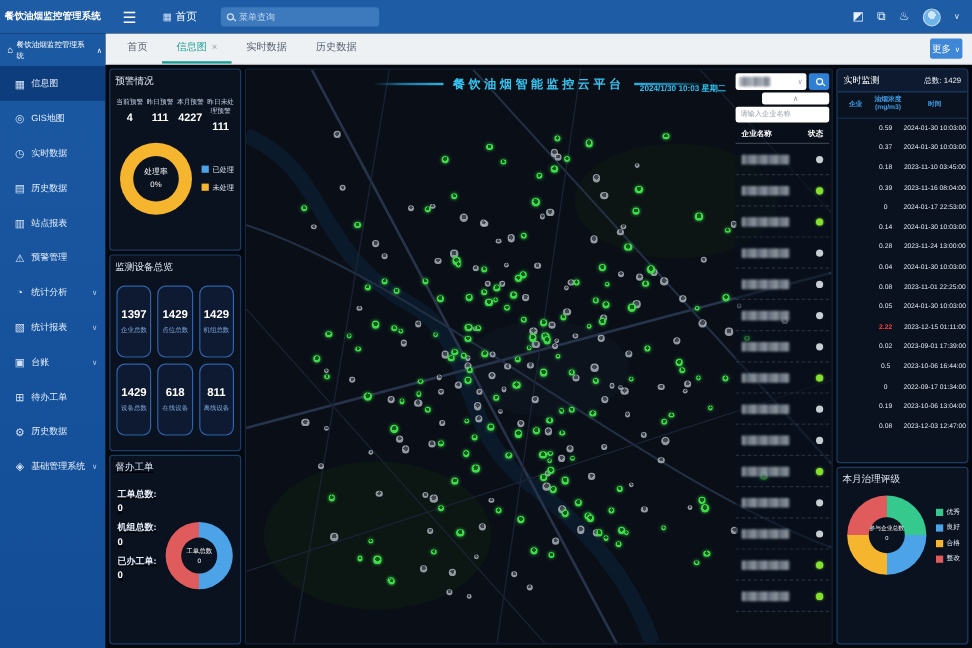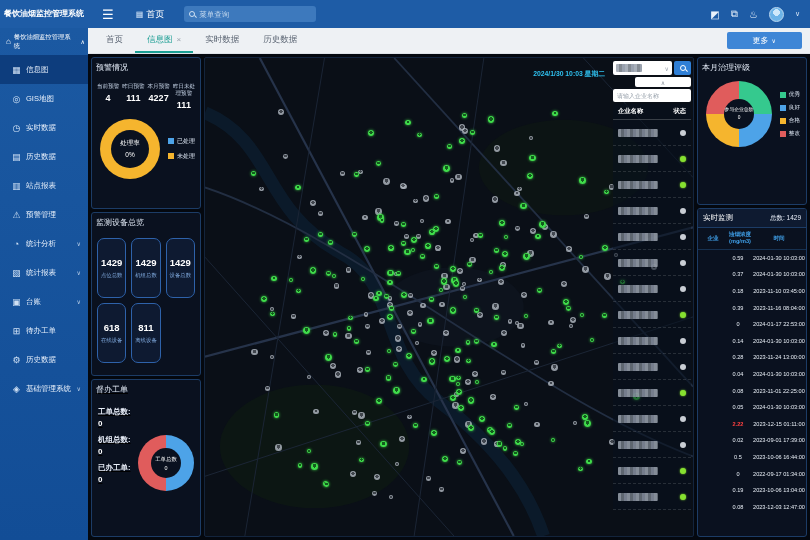--- a/index.html
+++ b/index.html
@@ -35,21 +35,21 @@
   .side-item .icon { width:11px; text-align:center; font-size:9px; margin:0 4px 0 11px; color:#cfe0f4; }
   .side-item.active { background:#0d3d7d; }
   .side-item .caret { margin-left:auto; margin-right:7px; font-size:6px; color:#b9cfe8; }
 
   .content { flex:1; display:flex; flex-direction:column; min-width:0; }
   .tabbar { height:26px; flex:0 0 26px; background:#eef1f4; display:flex; align-items:center; padding-left:6px; border-bottom:1px solid #dfe3e8; }
   .tab { height:100%; display:flex; align-items:center; gap:4px; padding:0 12px; font-size:8.5px; color:#5a6472; cursor:pointer; border-bottom:2px solid transparent; }
   .tab.active { color:#1b9e93; border-bottom-color:#1b9e93; }
   .tab .x { font-size:8px; color:#98a2ad; }
   .more-btn { margin-left:auto; margin-right:8px; background:#3e86d6; color:#fff; font-size:8px;
-    padding:3px 26px; border-radius:2px; display:flex; align-items:center; gap:3px; cursor:pointer; }
+    padding:3px 2px; border-radius:2px; display:flex; align-items:center; gap:3px; cursor:pointer; }
 
   .main { flex:1; display:flex; gap:3px; padding:3px; background:#04080f; min-height:0; }
 
   
   .panel { background:#0a111f; border:1px solid #1c3c66; border-radius:3px; padding:4px; position:relative; overflow:hidden; }
   .panel-title { font-size:8px; color:#e2eaf6; }
 
   .left-col { width:110px; flex:0 0 110px; display:flex; flex-direction:column; gap:3px; }
   .p-alarm { height:152px; }
   .alarm-stats { display:grid; grid-template-columns:repeat(4,1fr); gap:1px; margin-top:10px; text-align:center; }
@@ -326,20 +326,24 @@
                     <span>未处理</span>
                   </div>
                 </div>
             </div>
           </div>
 
           <div class="panel p-devices">
             <div class="panel-title">监测设备总览</div>
             <div class="dev-grid">
 
+                <div class="dev-card">
+                  <div class="dev-value">1397</div>
+                  <div class="dev-label">企业总数</div>
+                </div>
 
                 <div class="dev-card">
                   <div class="dev-value">1429</div>
                   <div class="dev-label">点位总数</div>
                 </div>
 
                 <div class="dev-card">
                   <div class="dev-value">1429</div>
                   <div class="dev-label">机组总数</div>
                 </div>
@@ -682,20 +686,21 @@
               <div class="marker g" style="height: 4.6644px; width: 4.6644px; left: 149.384px; top: 114.013px;"></div>
               <div class="marker g" style="height: 4.23448px; width: 4.23448px; left: 102.197px; top: 391.025px;"></div>
               <div class="marker g" style="height: 6.13001px; width: 6.13001px; left: 296.968px; top: 193.044px;"></div>
               <div class="marker g" style="height: 5.20746px; width: 5.20746px; left: 190.552px; top: 212.876px;"></div>
               <div class="marker g" style="height: 6.33758px; width: 6.33758px; left: 293.782px; top: 206.797px;"></div>
               <div class="marker g" style="height: 6.97271px; width: 6.97271px; left: 119.959px; top: 295.677px;"></div>
               <div class="marker g" style="height: 4.7146px; width: 4.7146px; left: 154.055px; top: 399.502px;"></div>
               <div class="marker g" style="height: 6.78553px; width: 6.78553px; left: 175.182px; top: 382.691px;"></div>
               <div class="marker g" style="height: 6.49454px; width: 6.49454px; left: 247.85px; top: 222.454px;"></div>
             </div>
+          <div class="map-banner">餐饮油烟智能监控云平台</div>
           <div class="map-date">2024/1/30 10:03 星期二</div>
 
           <div class="overlay">
             <div class="o-row1">
               <div class="o-select">
                 <span class="blur-name" style="width:26px"></span>
                 <span class="sel-caret">∨</span>
               </div>
               <div class="o-search">
                 <span class="mag"></span>
@@ -783,20 +788,130 @@
                   <div class="o-row">
                     <span class="blur-name"></span>
                     <span class="o-dot green"></span>
                   </div>
                 </div>
             </div>
           </div>
         </div>
 
         <div class="right-col">
+          <div class="panel p-rt">
+            <div class="rt-head">
+              <span class="rt-title">实时监测</span>
+              <span class="rt-total">总数: 1429</span>
+            </div>
+            <div class="rt-cols">
+              <span>企业</span>
+              <span><span>油烟浓度</span><br><span>(mg/m3)</span></span>
+              <span>时间</span>
+            </div>
+            <div class="rt-body">
+
+                <div class="rt-row">
+                  <span><span class="blur-name"></span></span>
+                  <span class="rt-val">0.59</span>
+                  <span class="rt-time">2024-01-30 10:03:00</span>
+                </div>
+
+                <div class="rt-row">
+                  <span><span class="blur-name"></span></span>
+                  <span class="rt-val">0.37</span>
+                  <span class="rt-time">2024-01-30 10:03:00</span>
+                </div>
+
+                <div class="rt-row">
+                  <span><span class="blur-name"></span></span>
+                  <span class="rt-val">0.18</span>
+                  <span class="rt-time">2023-11-10 03:45:00</span>
+                </div>
+
+                <div class="rt-row">
+                  <span><span class="blur-name"></span></span>
+                  <span class="rt-val">0.39</span>
+                  <span class="rt-time">2023-11-16 08:04:00</span>
+                </div>
+
+                <div class="rt-row">
+                  <span><span class="blur-name"></span></span>
+                  <span class="rt-val">0</span>
+                  <span class="rt-time">2024-01-17 22:53:00</span>
+                </div>
+
+                <div class="rt-row">
+                  <span><span class="blur-name"></span></span>
+                  <span class="rt-val">0.14</span>
+                  <span class="rt-time">2024-01-30 10:03:00</span>
+                </div>
+
+                <div class="rt-row">
+                  <span><span class="blur-name"></span></span>
+                  <span class="rt-val">0.28</span>
+                  <span class="rt-time">2023-11-24 13:00:00</span>
+                </div>
+
+                <div class="rt-row">
+                  <span><span class="blur-name"></span></span>
+                  <span class="rt-val">0.04</span>
+                  <span class="rt-time">2024-01-30 10:03:00</span>
+                </div>
+
+                <div class="rt-row">
+                  <span><span class="blur-name"></span></span>
+                  <span class="rt-val">0.08</span>
+                  <span class="rt-time">2023-11-01 22:25:00</span>
+                </div>
+
+                <div class="rt-row">
+                  <span><span class="blur-name"></span></span>
+                  <span class="rt-val">0.05</span>
+                  <span class="rt-time">2024-01-30 10:03:00</span>
+                </div>
+
+                <div class="rt-row">
+                  <span><span class="blur-name"></span></span>
+                  <span class="rt-val alert">2.22</span>
+                  <span class="rt-time">2023-12-15 01:11:00</span>
+                </div>
+
+                <div class="rt-row">
+                  <span><span class="blur-name"></span></span>
+                  <span class="rt-val">0.02</span>
+                  <span class="rt-time">2023-09-01 17:39:00</span>
+                </div>
+
+                <div class="rt-row">
+                  <span><span class="blur-name"></span></span>
+                  <span class="rt-val">0.5</span>
+                  <span class="rt-time">2023-10-06 16:44:00</span>
+                </div>
+
+                <div class="rt-row">
+                  <span><span class="blur-name"></span></span>
+                  <span class="rt-val">0</span>
+                  <span class="rt-time">2022-09-17 01:34:00</span>
+                </div>
+
+                <div class="rt-row">
+                  <span><span class="blur-name"></span></span>
+                  <span class="rt-val">0.19</span>
+                  <span class="rt-time">2023-10-06 13:04:00</span>
+                </div>
+
+                <div class="rt-row">
+                  <span><span class="blur-name"></span></span>
+                  <span class="rt-val">0.08</span>
+                  <span class="rt-time">2023-12-03 12:47:00</span>
+                </div>
+              </div>
+          </div>
+
           <div class="panel p-rating">
             <div class="panel-title">本月治理评级</div>
             <div class="rating-wrap">
               <div class="donut d-rating" id="ratingDonut" style="background: conic-gradient(rgb(53, 201, 142) 0deg, rgb(53, 201, 142) 25%, rgb(77, 163, 232) 25%, rgb(77, 163, 232) 50%, rgb(245, 181, 46) 50%, rgb(245, 181, 46) 75%, rgb(224, 92, 92) 75%, rgb(224, 92, 92) 100%);">
                 <div class="donut-hole">
                   <span>参与企业总数</span>
                   <span>0</span>
                 </div>
               </div>
               <div class="rating-legend">
@@ -816,127 +931,17 @@
                     <span>合格</span>
                   </div>
 
                   <div class="legend-item">
                     <span class="legend-sq" style="background: rgb(224, 92, 92);"></span>
                     <span>整改</span>
                   </div>
                 </div>
             </div>
           </div>
-
-          <div class="panel p-rt">
-            <div class="rt-head">
-              <span class="rt-title">实时监测</span>
-              <span class="rt-total">总数: 1429</span>
-            </div>
-            <div class="rt-cols">
-              <span>企业</span>
-              <span><span>油烟浓度</span><br><span>(mg/m3)</span></span>
-              <span>时间</span>
-            </div>
-            <div class="rt-body">
-
-                <div class="rt-row">
-                  <span><span class="blur-name"></span></span>
-                  <span class="rt-val">0.59</span>
-                  <span class="rt-time">2024-01-30 10:03:00</span>
-                </div>
-
-                <div class="rt-row">
-                  <span><span class="blur-name"></span></span>
-                  <span class="rt-val">0.37</span>
-                  <span class="rt-time">2024-01-30 10:03:00</span>
-                </div>
-
-                <div class="rt-row">
-                  <span><span class="blur-name"></span></span>
-                  <span class="rt-val">0.18</span>
-                  <span class="rt-time">2023-11-10 03:45:00</span>
-                </div>
-
-                <div class="rt-row">
-                  <span><span class="blur-name"></span></span>
-                  <span class="rt-val">0.39</span>
-                  <span class="rt-time">2023-11-16 08:04:00</span>
-                </div>
-
-                <div class="rt-row">
-                  <span><span class="blur-name"></span></span>
-                  <span class="rt-val">0</span>
-                  <span class="rt-time">2024-01-17 22:53:00</span>
-                </div>
-
-                <div class="rt-row">
-                  <span><span class="blur-name"></span></span>
-                  <span class="rt-val">0.14</span>
-                  <span class="rt-time">2024-01-30 10:03:00</span>
-                </div>
-
-                <div class="rt-row">
-                  <span><span class="blur-name"></span></span>
-                  <span class="rt-val">0.28</span>
-                  <span class="rt-time">2023-11-24 13:00:00</span>
-                </div>
-
-                <div class="rt-row">
-                  <span><span class="blur-name"></span></span>
-                  <span class="rt-val">0.04</span>
-                  <span class="rt-time">2024-01-30 10:03:00</span>
-                </div>
-
-                <div class="rt-row">
-                  <span><span class="blur-name"></span></span>
-                  <span class="rt-val">0.08</span>
-                  <span class="rt-time">2023-11-01 22:25:00</span>
-                </div>
-
-                <div class="rt-row">
-                  <span><span class="blur-name"></span></span>
-                  <span class="rt-val">0.05</span>
-                  <span class="rt-time">2024-01-30 10:03:00</span>
-                </div>
-
-                <div class="rt-row">
-                  <span><span class="blur-name"></span></span>
-                  <span class="rt-val alert">2.22</span>
-                  <span class="rt-time">2023-12-15 01:11:00</span>
-                </div>
-
-                <div class="rt-row">
-                  <span><span class="blur-name"></span></span>
-                  <span class="rt-val">0.02</span>
-                  <span class="rt-time">2023-09-01 17:39:00</span>
-                </div>
-
-                <div class="rt-row">
-                  <span><span class="blur-name"></span></span>
-                  <span class="rt-val">0.5</span>
-                  <span class="rt-time">2023-10-06 16:44:00</span>
-                </div>
-
-                <div class="rt-row">
-                  <span><span class="blur-name"></span></span>
-                  <span class="rt-val">0</span>
-                  <span class="rt-time">2022-09-17 01:34:00</span>
-                </div>
-
-                <div class="rt-row">
-                  <span><span class="blur-name"></span></span>
-                  <span class="rt-val">0.19</span>
-                  <span class="rt-time">2023-10-06 13:04:00</span>
-                </div>
-
-                <div class="rt-row">
-                  <span><span class="blur-name"></span></span>
-                  <span class="rt-val">0.08</span>
-                  <span class="rt-time">2023-12-03 12:47:00</span>
-                </div>
-              </div>
-          </div>
         </div>
       </div>
     </div>
   </div>
 </div>
 
 </body></html>

